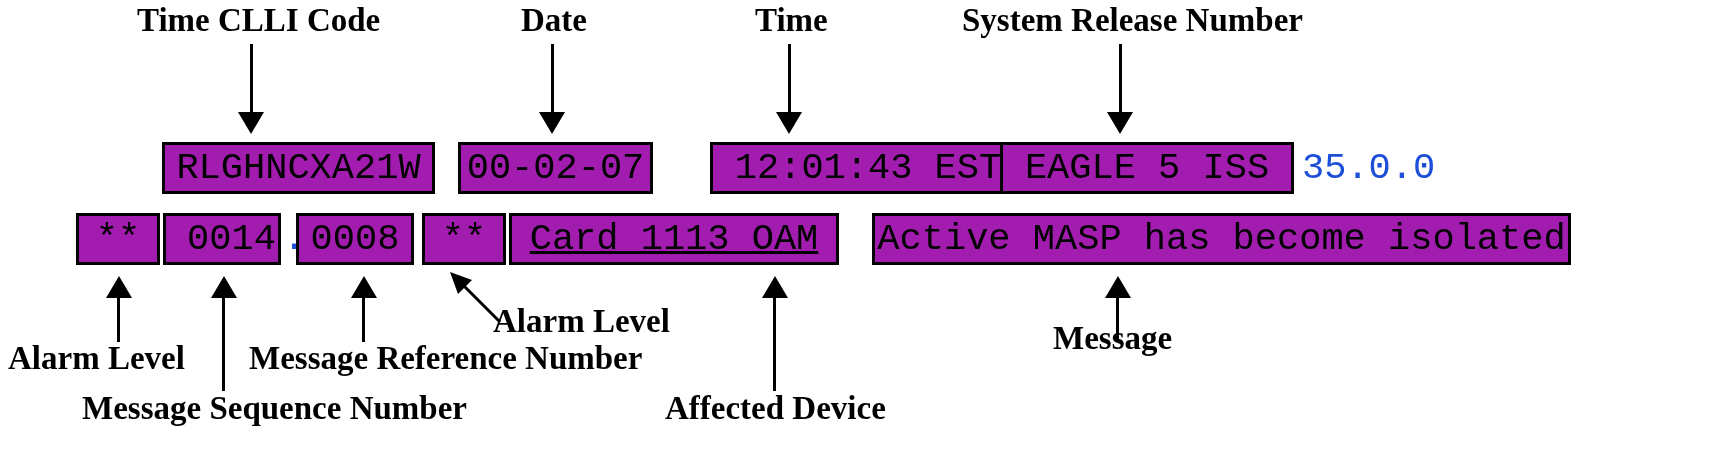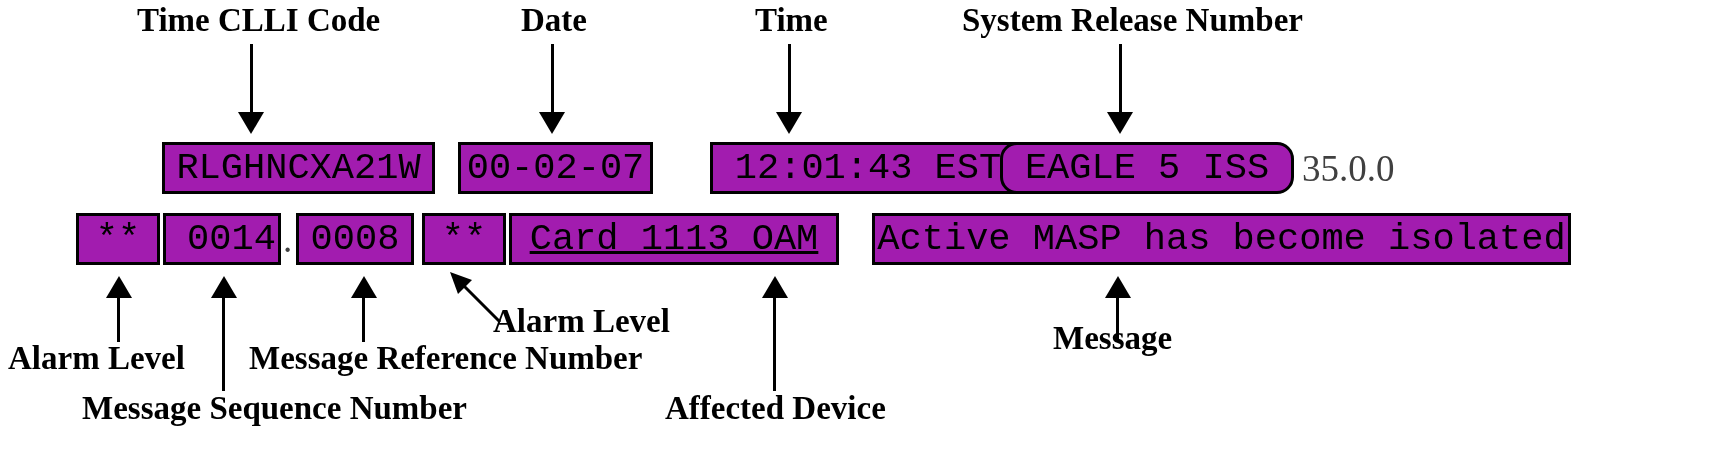--- a/index.html
+++ b/index.html
@@ -38,23 +38,23 @@
     display: flex;
     align-items: center;
     justify-content: center;
     white-space: pre;
     letter-spacing: 0px;
     background: #a21caf;
     line-height: 1;
   }
   .plain {
     position: absolute;
-    font-family: Liberation Serif, serif;
+    font-family: Liberation Mono, monospace;
     font-size: 37px;
-    color: #404040;
+    color: #1d4ed8;
     white-space: pre;
     line-height: 1;
     display: flex;
     align-items: center;
   }
 
   
   .arrow-line {
     position: absolute;
     background: #000000;
@@ -101,21 +101,21 @@
 
   <div class="arrow-line" style="left:1119px; top:44px; height:84px;"></div>
   <div class="arrow-head down" style="left:1107px; top:112px;"></div>
 
   <div class="field" style="left:162px; top:142px; width:273px; height:52px;">RLGHNCXA21W</div>
 
   <div class="field" style="left:458px; top:142px; width:195px; height:52px;">00-02-07</div>
 
   <div class="field" style="left:672px; top:142px; width:316px; height:52px;margin-left:38px;">12:01:43 EST</div>
 
-  <div class="field" style="left:1000px; top:142px; width:294px; height:52px;border-radius:17px;">EAGLE 5 ISS</div>
+  <div class="field" style="left:1000px; top:142px; width:294px; height:52px;">EAGLE 5 ISS</div>
 
   <div class="plain" style="left:1302px; top:142px; height:52px;">35.0.0</div>
 
   <div class="field" style="left:76px; top:213px; width:84px; height:52px;">**</div>
 
   <div class="field" style="left:163px; top:213px; width:118px; height:52px;padding-left:19px;">0014</div>
 
   <div class="plain" style="left:283px; top:213px; height:52px;">.</div>
 
   <div class="field" style="left:296px; top:213px; width:118px; height:52px;">0008</div>

